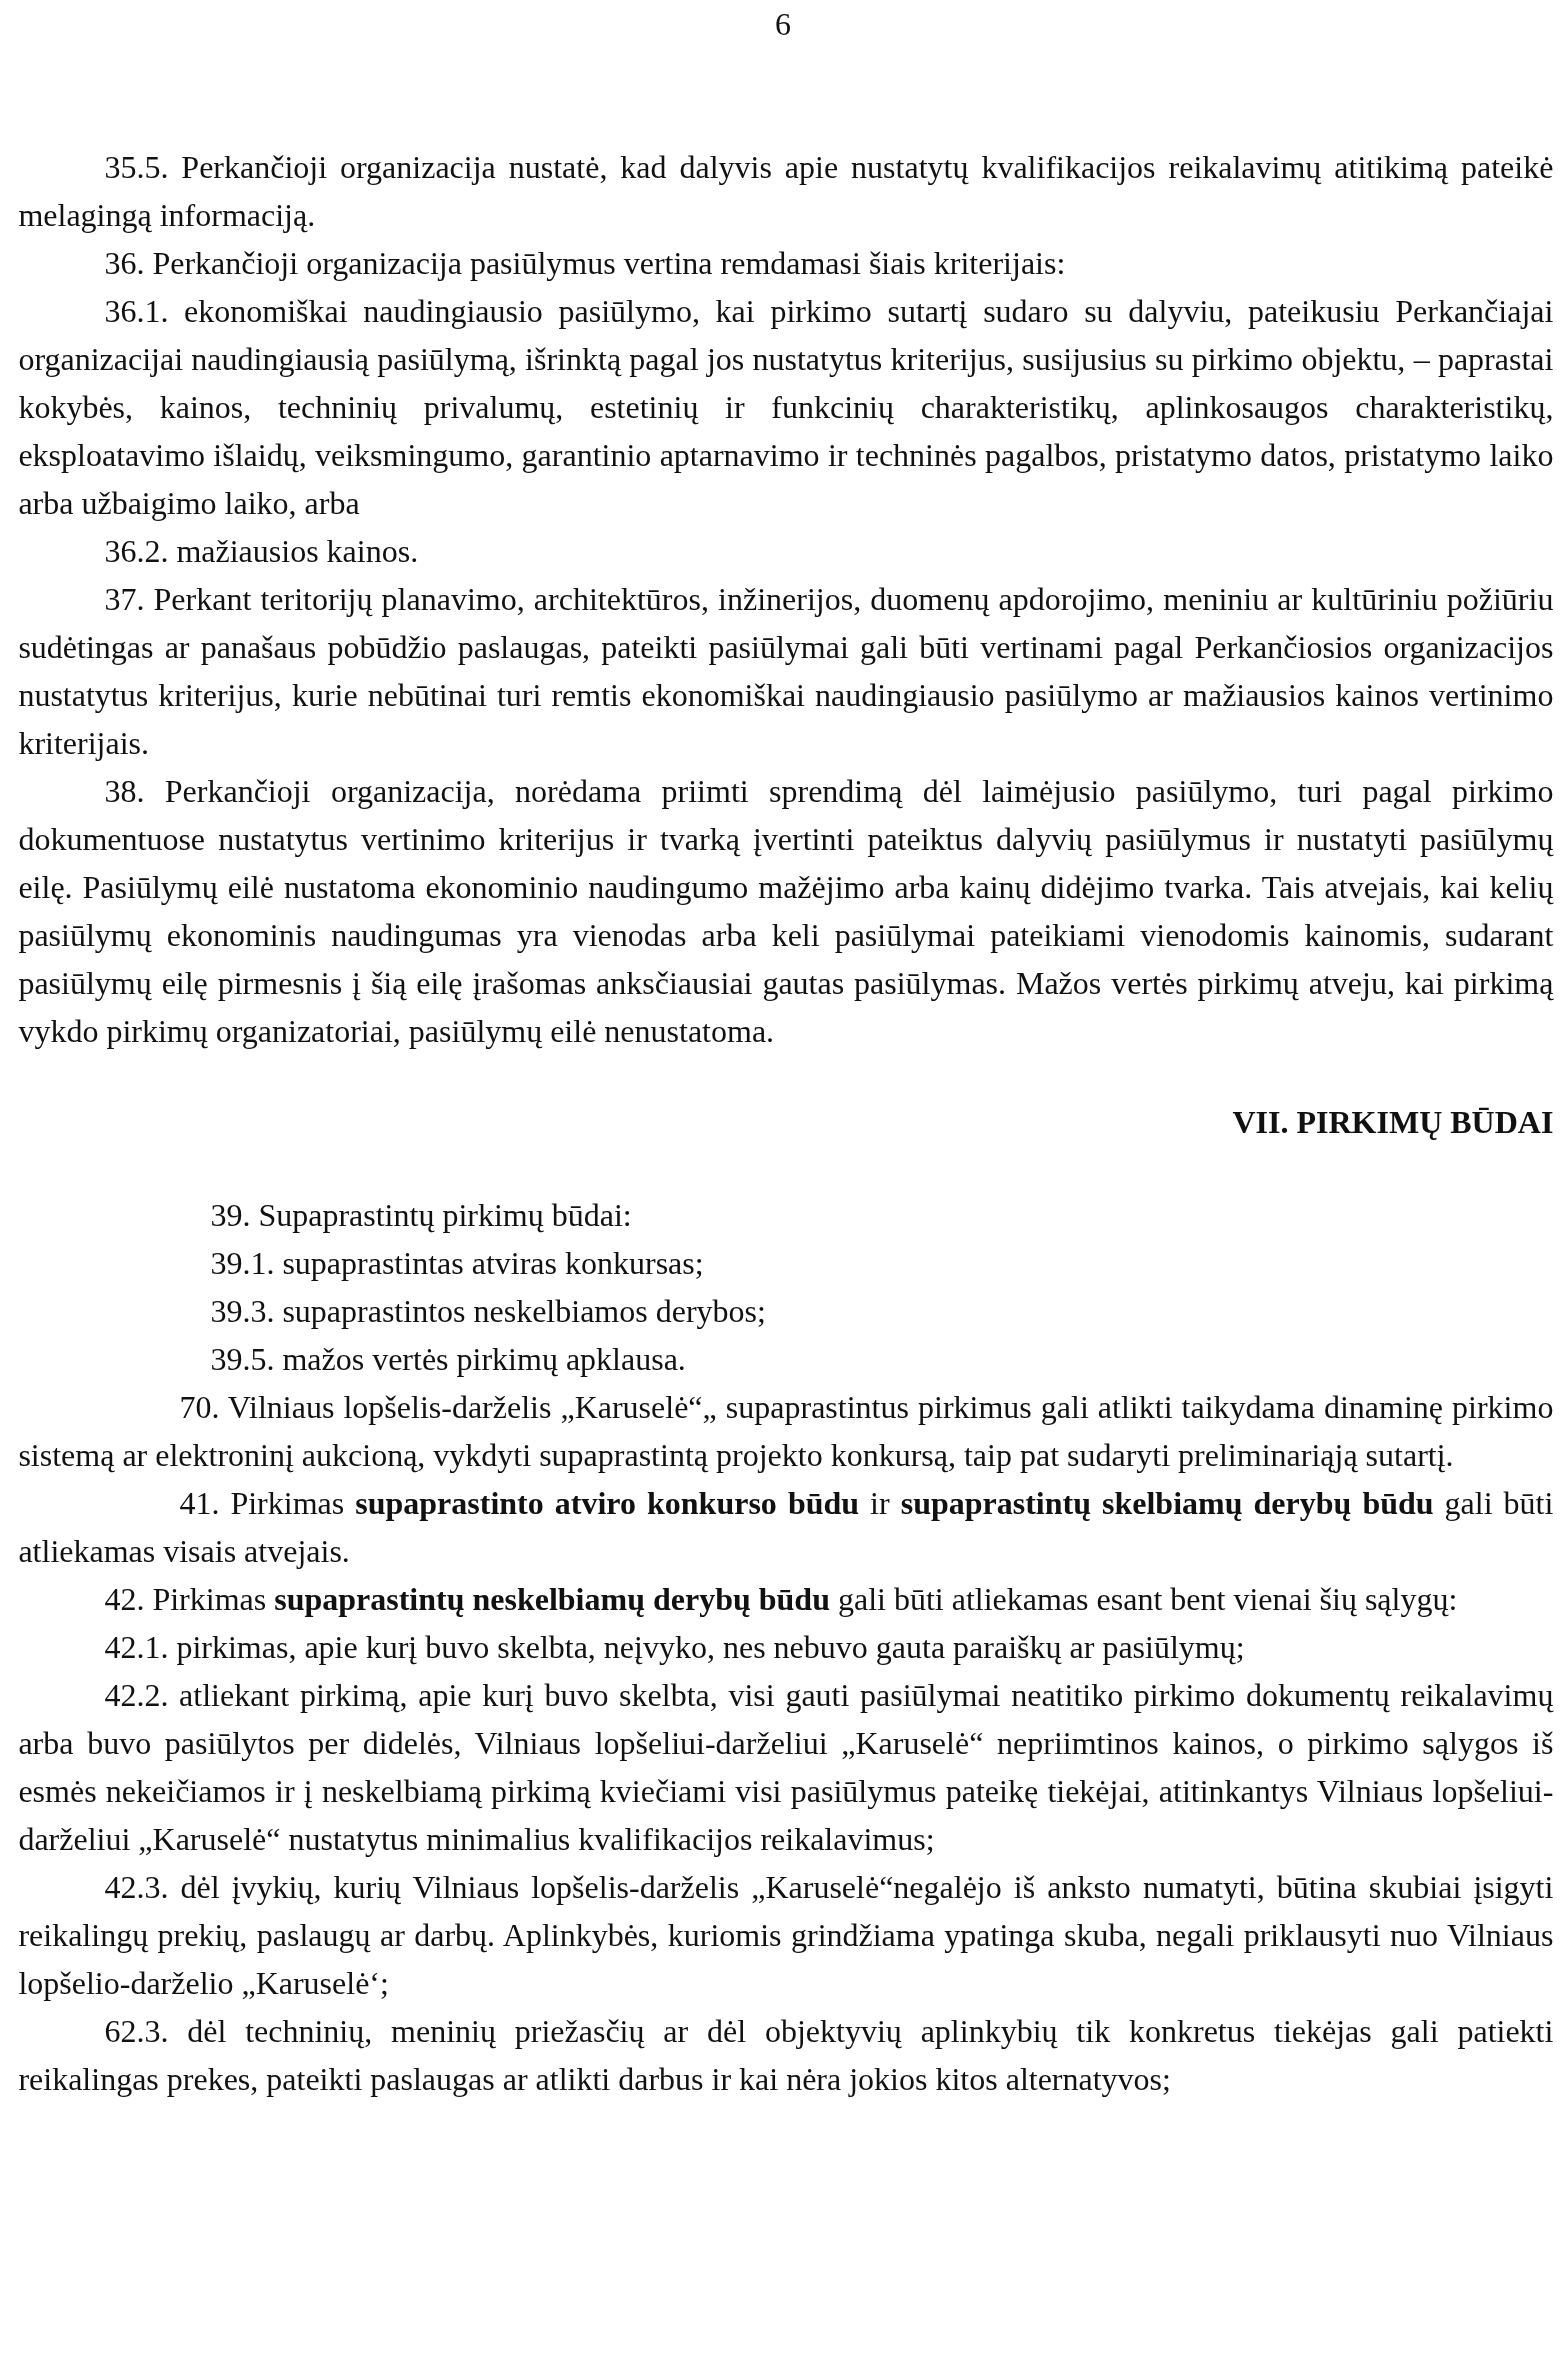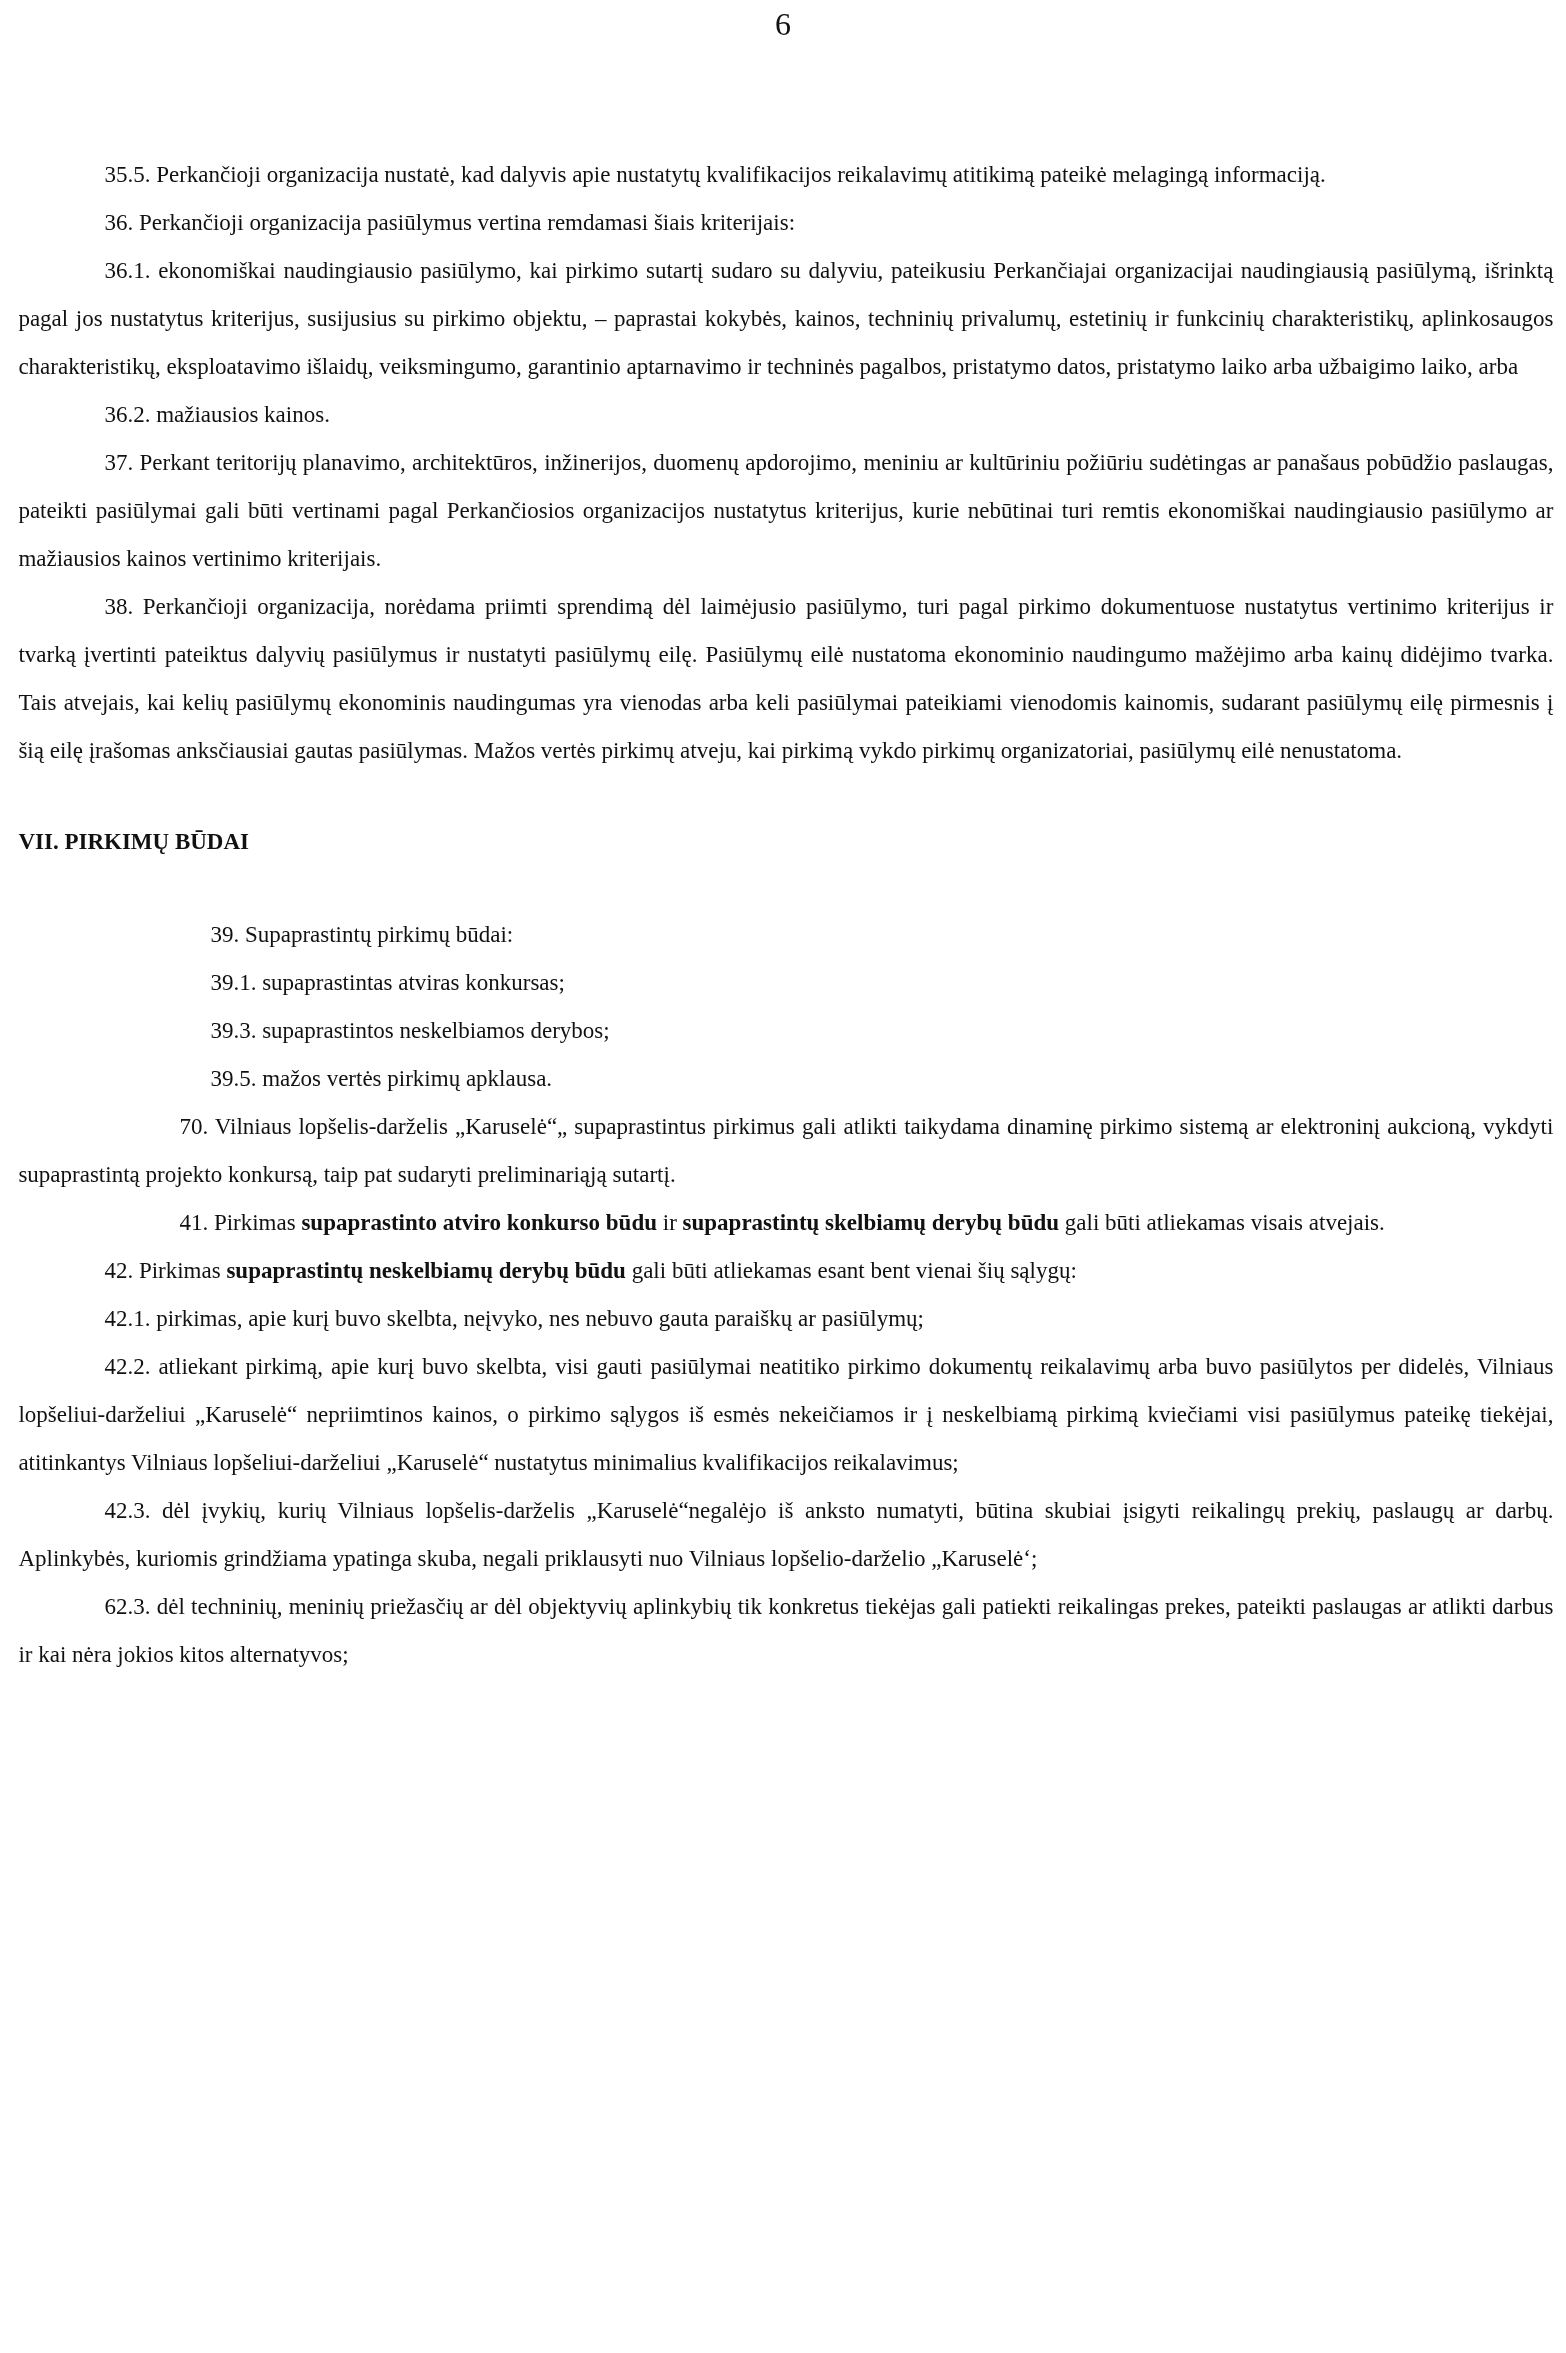--- a/index.html
+++ b/index.html
@@ -1,27 +1,27 @@
 <!DOCTYPE html>
 <html style="font-size:12.3px"><head>
 <meta charset="utf-8">
 <style>
   html, body { margin: 0; padding: 0; background: #ffffff; }
   body { width: 1566px; height: 2354px; position: relative; overflow: hidden; }
   .page {
-    position: absolute; left: 18.4px; top: 8px; width: 1535px;
+    position: absolute; left: 18.4px; top: 0; width: 1535px;
     font-family: "Liberation Serif", serif;
-    font-size: 23px; line-height: 48px; color: #111111;
+    font-size: 32px; line-height: 48px; color: #111111;
   }
   .page-num { position: absolute; left: 0; width: 1566px; top: 6.1px; text-align: center; font-family: "Liberation Serif", serif; font-size: 32px; color: #111; }
   p { margin: 0; text-align: justify; }
   .ind1 { text-indent: 86px; }
   .ind2 { text-indent: 161px; }
   .ind3 { text-indent: 192px; }
-  .heading { text-align: left; font-weight: bold; margin-top: 43px; margin-bottom: 45px; }
+  .heading { text-align: right; font-weight: bold; margin-top: 43px; margin-bottom: 45px; }
   b { font-weight: bold; }
   .spacer-top { height: 143px; }
 </style>
 </head>
 <body>
 
 <div class="page-num">6</div>
 
 <div class="page">
   <div class="spacer-top"></div>

